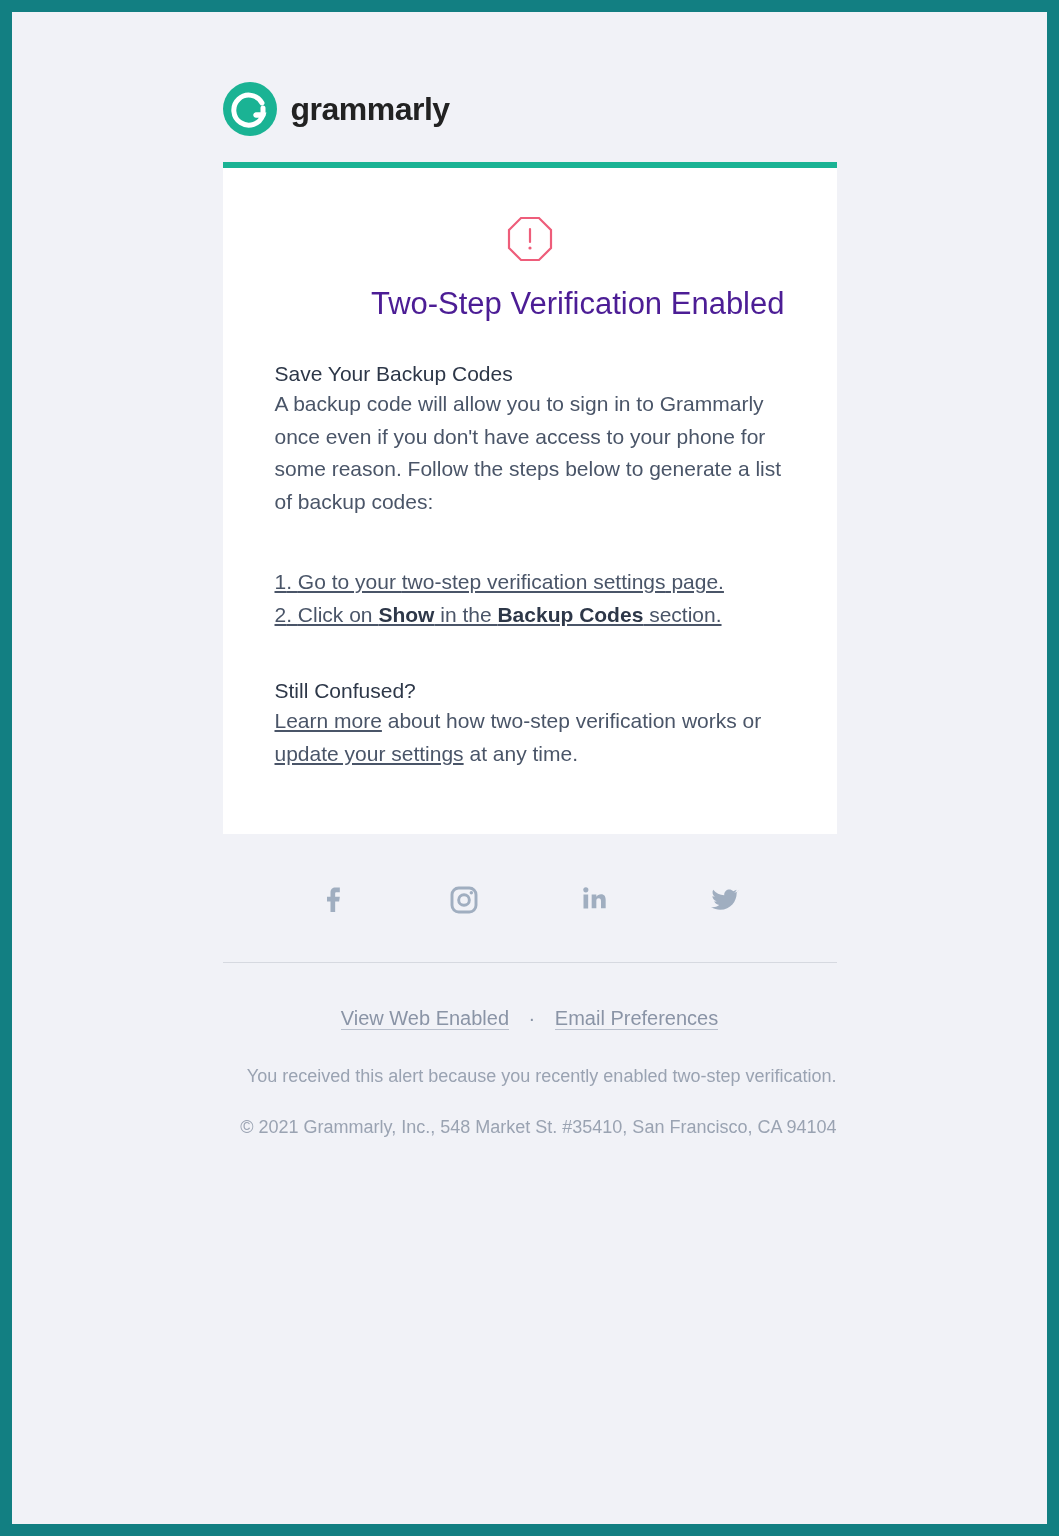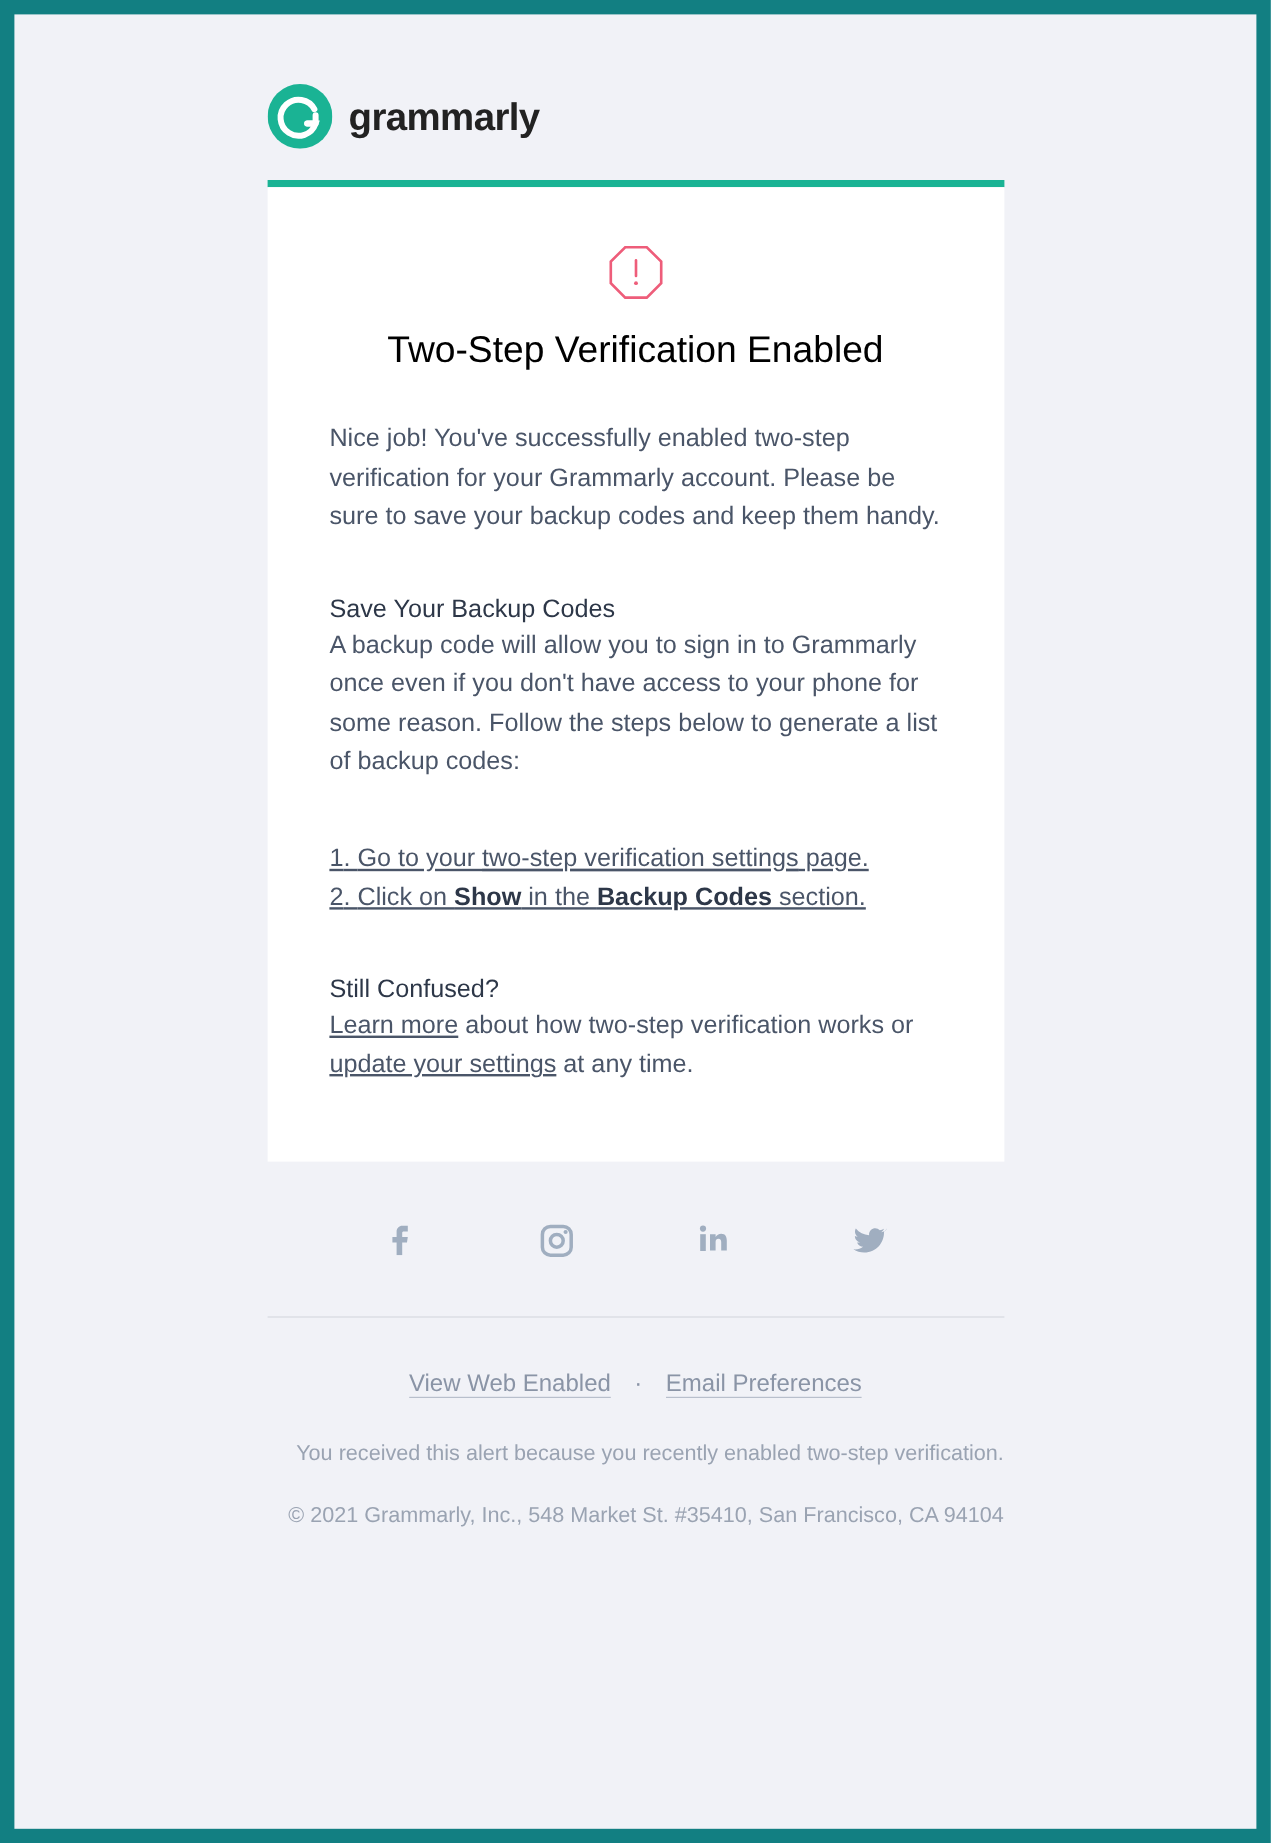--- a/index.html
+++ b/index.html
@@ -12,21 +12,21 @@
   height: 1536px;
 }
 .outer {
   background: #f1f2f7;
   width: 100%;
   height: 100%;
   padding-top: 40px;
 }
 .container {
   width: 614px;
-  margin: 0 auto;
+  margin: 12px auto;
 }
 .logo-row {
   display: flex;
   align-items: center;
   gap: 14px;
   padding: 18px 0 26px 0;
 }
 .logo-mark {
   width: 54px;
   height: 54px;
@@ -48,24 +48,24 @@
 .alert-icon-wrap {
   display: flex;
   justify-content: center;
   margin-bottom: 24px;
 }
 .alert-icon {
   width: 46px;
   height: 46px;
 }
 h1 {
-  text-align: center;
+  text-align: right;
   font-size: 31px;
   font-weight: 500;
-  color: #000000;
+  color: #4c1d95;
   margin-bottom: 40px;
 }
 .body-text {
   font-size: 21px;
   line-height: 1.55;
   color: #4a5568;
   margin-bottom: 48px;
 }
 .subhead {
   font-size: 21px;
@@ -152,21 +152,20 @@
       <div class="alert-icon-wrap">
         <svg class="alert-icon" viewBox="0 0 46 46">
           <polygon points="14,2 32,2 44,14 44,32 32,44 14,44 2,32 2,14" fill="none" stroke="#ee5d7a" stroke-width="2.2"></polygon>
           <line x1="23" y1="13" x2="23" y2="26" stroke="#ee5d7a" stroke-width="2.2" stroke-linecap="round"></line>
           <circle cx="23" cy="32" r="1.6" fill="#ee5d7a"></circle>
         </svg>
       </div>
 
       <h1>Two-Step Verification Enabled</h1>
 
-      <p class="body-text">Nice job! You've successfully enabled two-step verification for your Grammarly account. Please be sure to save your backup codes and keep them handy.</p>
 
       <div class="section">
         <div class="subhead">Save Your Backup Codes</div>
         <p class="para">A backup code will allow you to sign in to Grammarly once even if you don't have access to your phone for some reason. Follow the steps below to generate a list of backup codes:</p>
       </div>
 
       <div class="section">
         <ol>
           <li>
             <span>Go to your </span><span class="link">two-step verification settings</span><span> page.</span>

